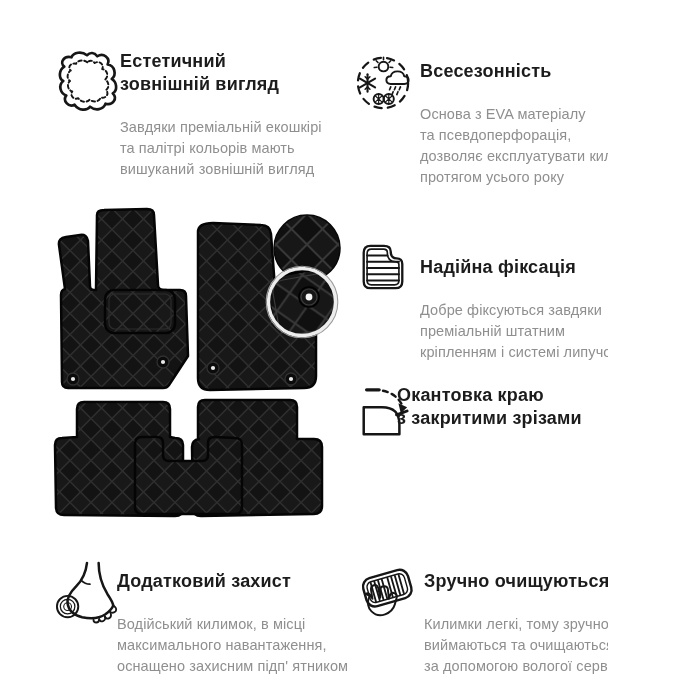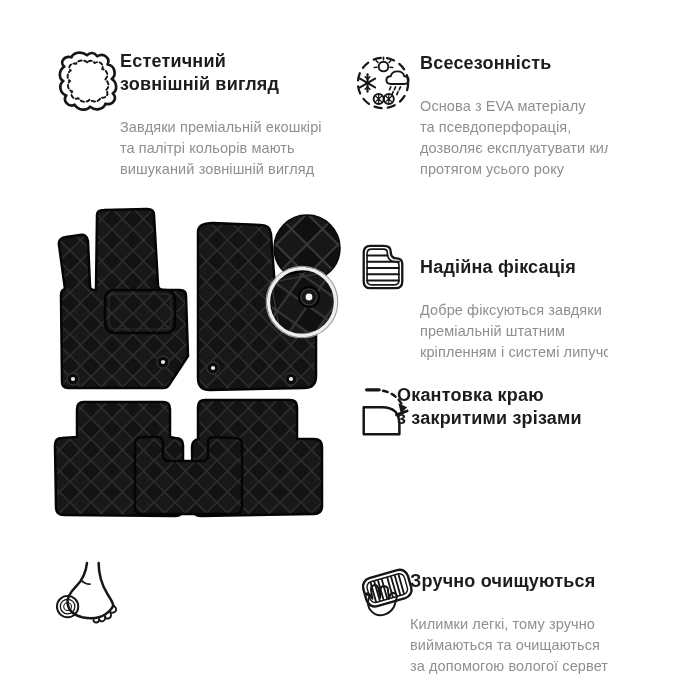--- a/index.html
+++ b/index.html
@@ -130,21 +130,21 @@
         <line x1="45.5" y1="39" x2="44.3" y2="42"></line>
       </g>
       <g class="icon-stroke" stroke-width="2">
         <circle cx="25.5" cy="46.5" r="5.2"></circle>
           <circle cx="36" cy="46.5" r="5.2"></circle>
         <path d="M25.5 41.5 V51.5 M22.2 43.5 L28.8 49.5 M28.8 43.5 L22.2 49.5" stroke-width="1.2"></path>
         <path d="M36 41.5 V51.5 M32.7 43.5 L39.3 49.5 M39.3 43.5 L32.7 49.5" stroke-width="1.2"></path>
       </g>
     </svg>
   </div>
-  <div class="feature-text" style="left:420px;top:52px;width:250px;">
+  <div class="feature-text" style="left:420px;top:60px;width:250px;">
     <div class="feature-title">Всесезонність</div>
     <div class="feature-desc">Основа з EVA матеріалу
 та псевдоперфорація,
 дозволяє експлуатувати килимки
 протягом усього року</div>
   </div>
 
   <div class="feature-icon" style="left:356px;top:238px;">
     <svg width="54" height="58" viewBox="0 0 56 60">
       <path d="M15 8 Q8 8 8 15 L8 45 Q8 52 15 52 L41 52 Q48 52 48 45 L48 27 Q48 21 42 21 Q36 21 36 14 Q36 8 29 8 Z" class="icon-stroke" stroke-width="2.4"></path>
@@ -189,20 +189,26 @@
       <path d="M34 3 C33 12 30 20 23 27 C16 34 13 39 14 45 C15 52 21 57 29 59 C38 61 47 60 53 56 C57 53 60 50 61 47" class="icon-stroke" stroke-width="2.6"></path>
       <path d="M46 3 C46 14 49 25 55 35 C59 41 61 44 61 47" class="icon-stroke" stroke-width="2.6"></path>
       <path d="M28 21 q4 4 9 4" class="icon-stroke" stroke-width="1.8"></path>
       <g class="icon-stroke" stroke-width="1.9">
         <path d="M61 47 q4.5 2.5 2.5 6 q-3 2.5 -5.5 .5"></path>
         <path d="M58 54 q2 4 -1 6 q-3 1.5 -4.5 -1.5"></path>
         <path d="M52.5 58 q1 4 -2 5 q-3 1 -3.8 -2"></path>
         <path d="M46.5 61 q0 3.5 -3 3.5 q-2.8 0 -2.8 -3"></path>
       </g>
     </svg>
+  </div>
+  <div class="feature-text" style="left:117px;top:570px;width:260px;">
+    <div class="feature-title">Додатковий захист</div>
+    <div class="feature-desc">Водійський килимок, в місці
+максимального навантаження,
+оснащено захисним підп' ятником</div>
   </div>
 
   <div class="feature-icon" style="left:356px;top:562px;">
     <svg width="62" height="62" viewBox="0 0 64 64">
       <g transform="rotate(-16 32 26)">
         <rect x="8" y="12" width="48" height="30" rx="9" fill="#fff" class="icon-stroke" stroke-width="2.5"></rect>
         <rect x="12" y="16" width="40" height="22" rx="5.5" class="icon-stroke" stroke-width="1.5"></rect>
         <g class="icon-stroke" stroke-width="1.9">
           <line x1="17" y1="17" x2="17" y2="37"></line>
             <line x1="21" y1="17" x2="21" y2="37"></line>
@@ -210,20 +216,20 @@
             <line x1="29" y1="17" x2="29" y2="37"></line>
           <line x1="35" y1="17" x2="35" y2="37"></line>
             <line x1="39" y1="17" x2="39" y2="37"></line>
           <line x1="43" y1="17" x2="43" y2="37"></line>
             <line x1="47" y1="17" x2="47" y2="37"></line>
         </g>
       </g>
       <path d="M14 35 q-4 10 2 16 q6 6 14 3 q8 -3 10 -10 l2 -7 q1 -4 -3 -5 q-3 -1 -4 3 l-1 3 -1 -9 q0 -4 -4 -4 q-4 0 -4 4 l0 8 -2 -10 q-1 -4 -4.5 -3 q-3.5 1 -3 5 l1.5 9 -2.5 -4 q-2 -3 -4.5 -1 Z" fill="#fff" class="icon-stroke" stroke-width="2"></path>
     </svg>
   </div>
-  <div class="feature-text" style="left:410px;top:570px;width:260px;">
+  <div class="feature-text" style="left:424px;top:570px;width:260px;">
     <div class="feature-title">Зручно очищуються</div>
     <div class="feature-desc">Килимки легкі, тому зручно
 виймаються та очищаються
 за допомогою вологої серветки</div>
   </div>
 
 </div>
 
 </body></html>

